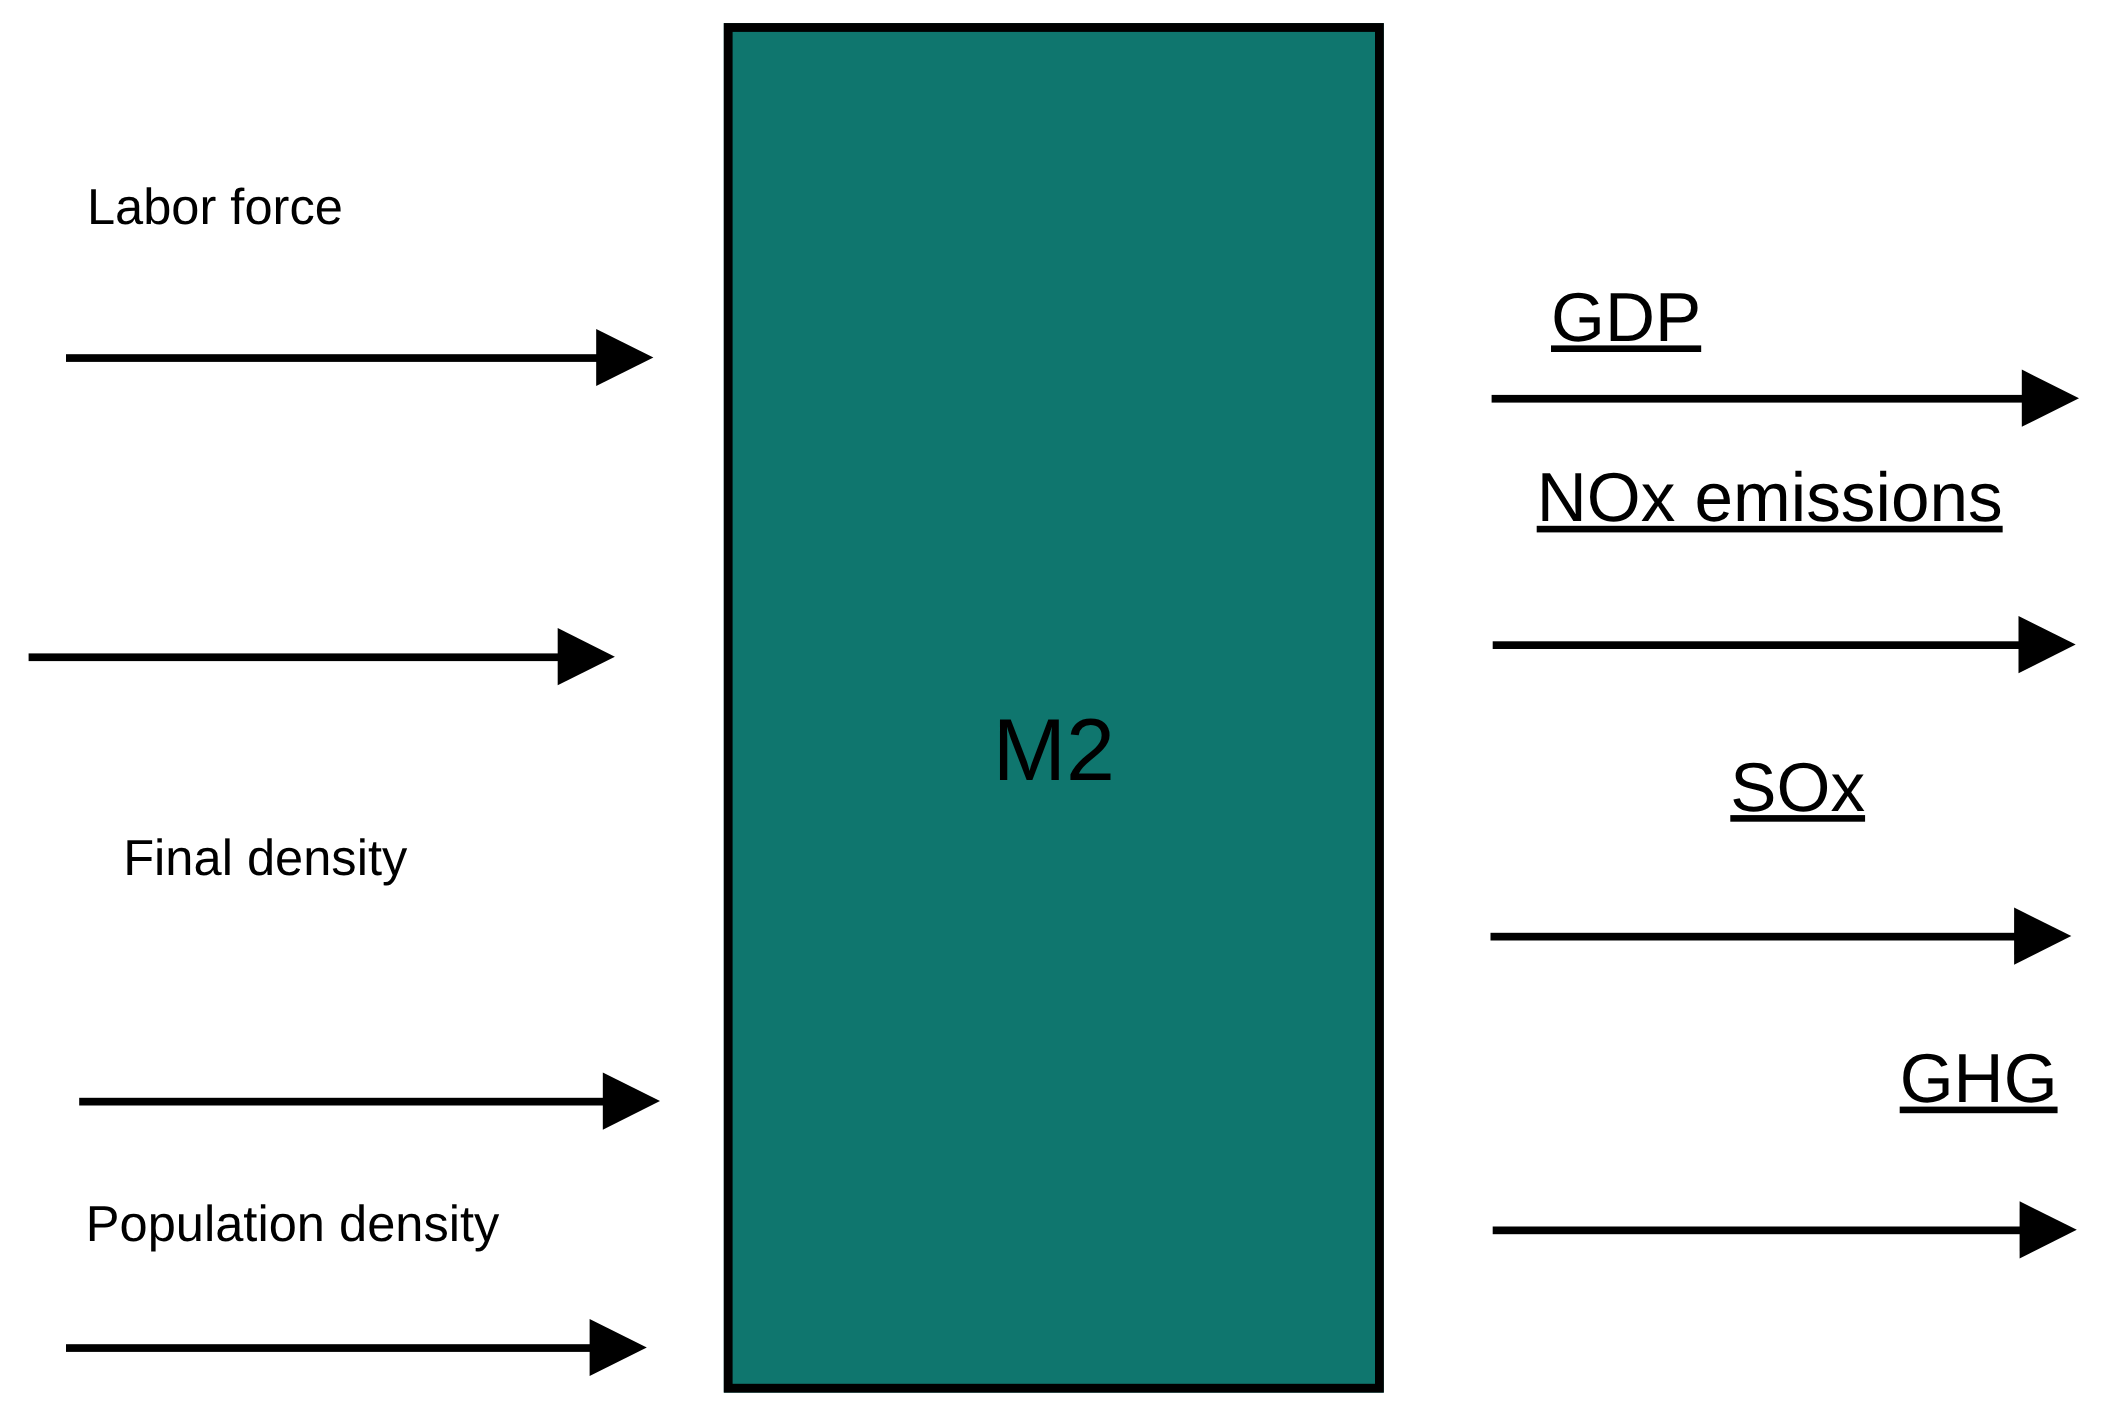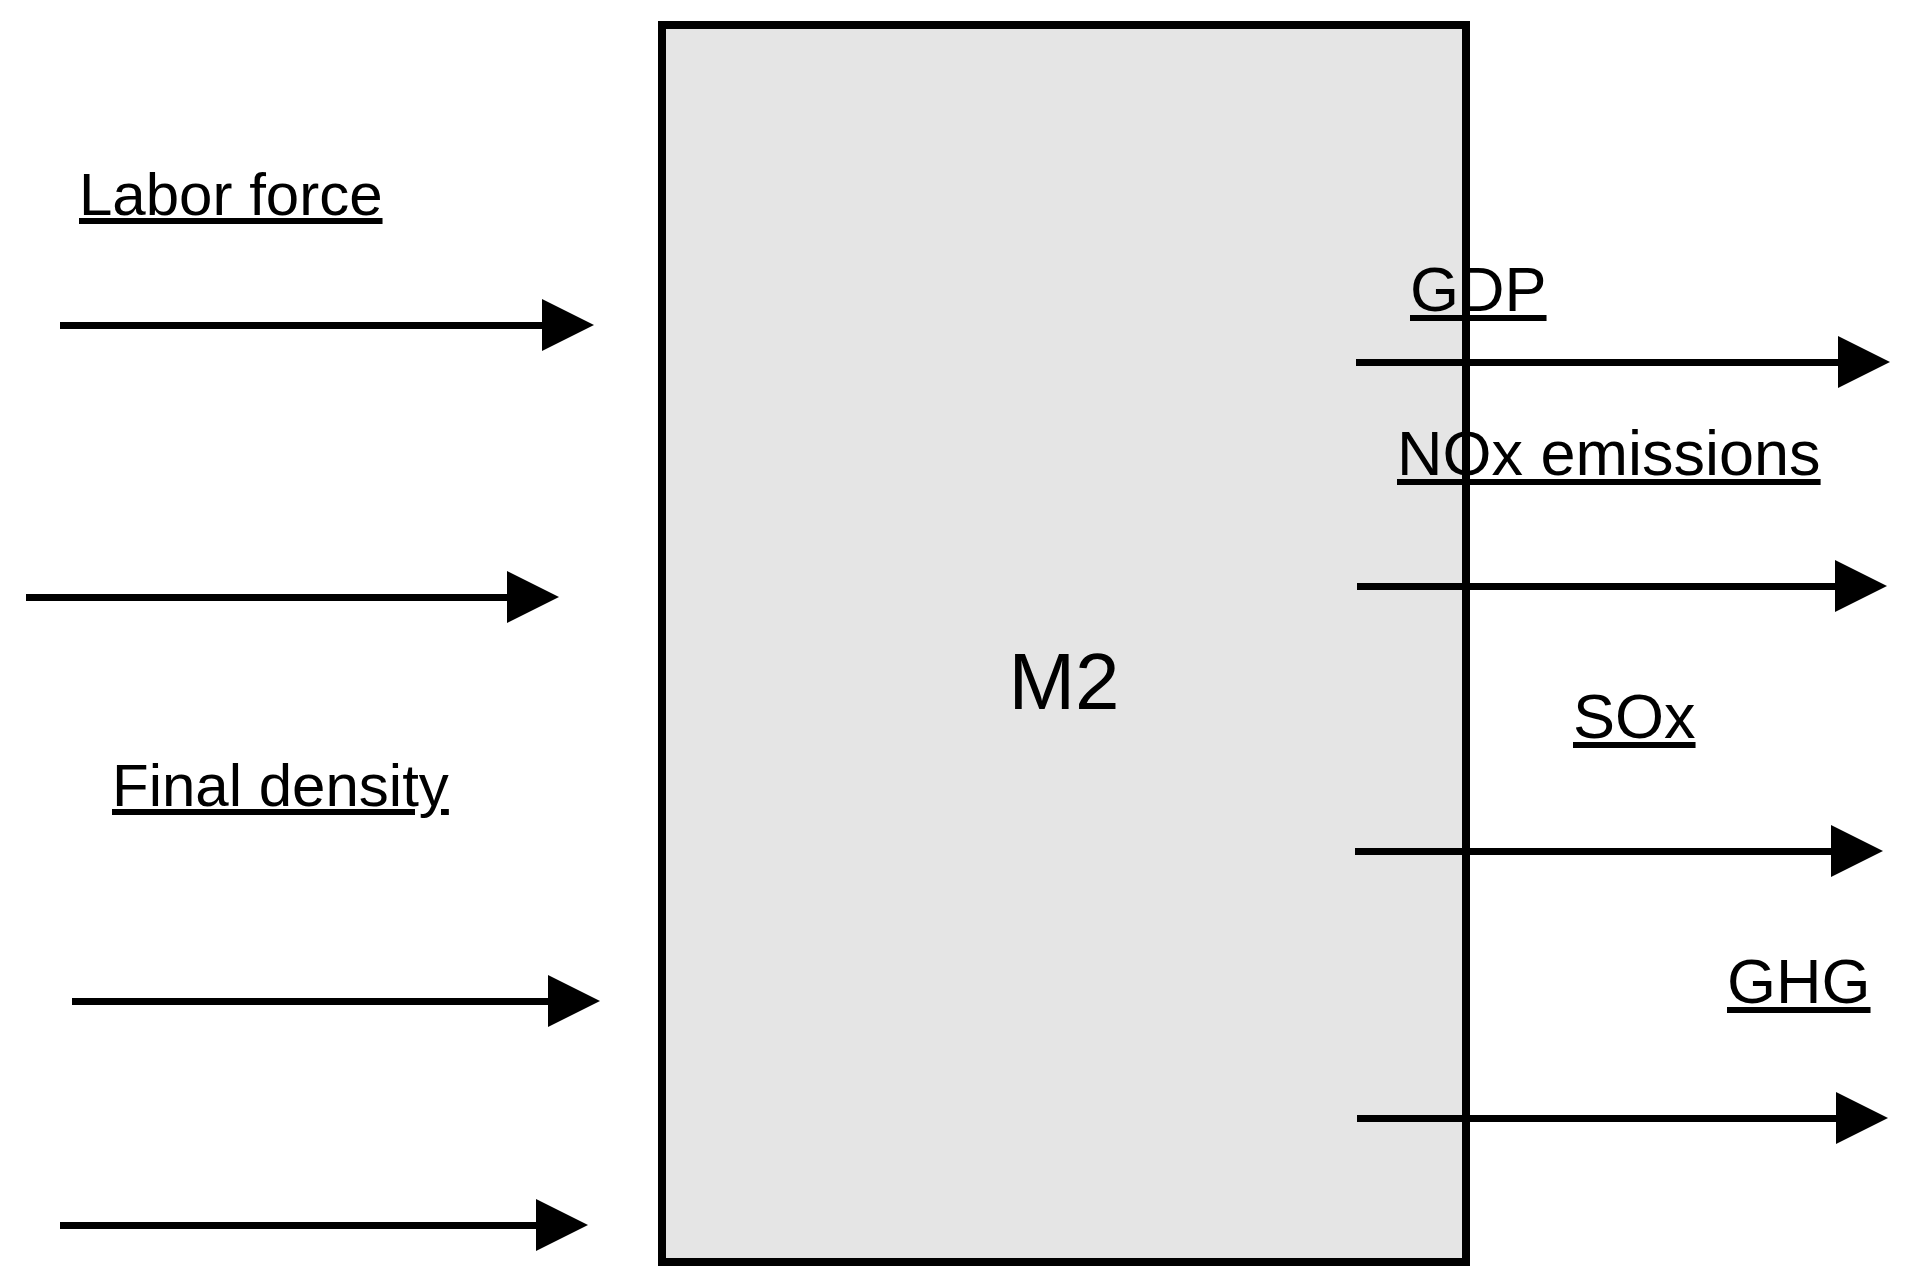--- a/index.html
+++ b/index.html
@@ -15,45 +15,45 @@
     color: #000000;
     font-family: "Liberation Sans", "DejaVu Sans", sans-serif;
     overflow: hidden;
   }
 
   
   .model-box {
     position: absolute;
     left: 658px;
     top: 21px;
-    width: 812px;
+    width: 600px;
     height: 1245px;
     border: 8px solid #000000;
     box-sizing: border-box;
-    background: #e5e5e5;
+    background: #0f766e;
     text-decoration: underline;
   }
   .model-label {
     position: absolute;
     left: 0;
     right: 0;
     top: 613px;
     text-align: center;
     font-size: 80px;
     line-height: 1;
     white-space: nowrap;
   }
 
   
   .lbl {
     position: absolute;
     line-height: 1;
     white-space: nowrap;
   }
-  .lbl-in  { font-size: 60px; text-decoration: underline; }
+  .lbl-in  { font-size: 46px; }
   .lbl-out { font-size: 63px; text-decoration: underline; }
 
   .l-labor       { left: 79px;   top: 165px; }
   .l-capital     { left: 60px;   top: 462px; }
   .l-energy1     { left: 112px;  top: 756px; }
   .l-energy2     { left: 110px;  top: 919px; }
   .l-population  { left: 78px;   top: 1089px; }
 
   .r-gdp  { left: 1410px; top: 258px; }
   .r-nox  { left: 1397px; top: 422px; }
@@ -98,20 +98,21 @@
 <body>
 
 <div class="canvas">
 
   <div class="lbl lbl-in l-labor">Labor force</div>
 
 
   <div class="lbl lbl-in l-energy1">Final density</div>
 
 
+  <div class="lbl lbl-in l-population">Population density</div>
 
   <div class="arrow a-labor">
     <span class="shaft"></span>
     <span class="head"></span>
   </div>
   <div class="arrow a-capital">
     <span class="shaft"></span>
     <span class="head"></span>
   </div>
   <div class="arrow a-energy">

